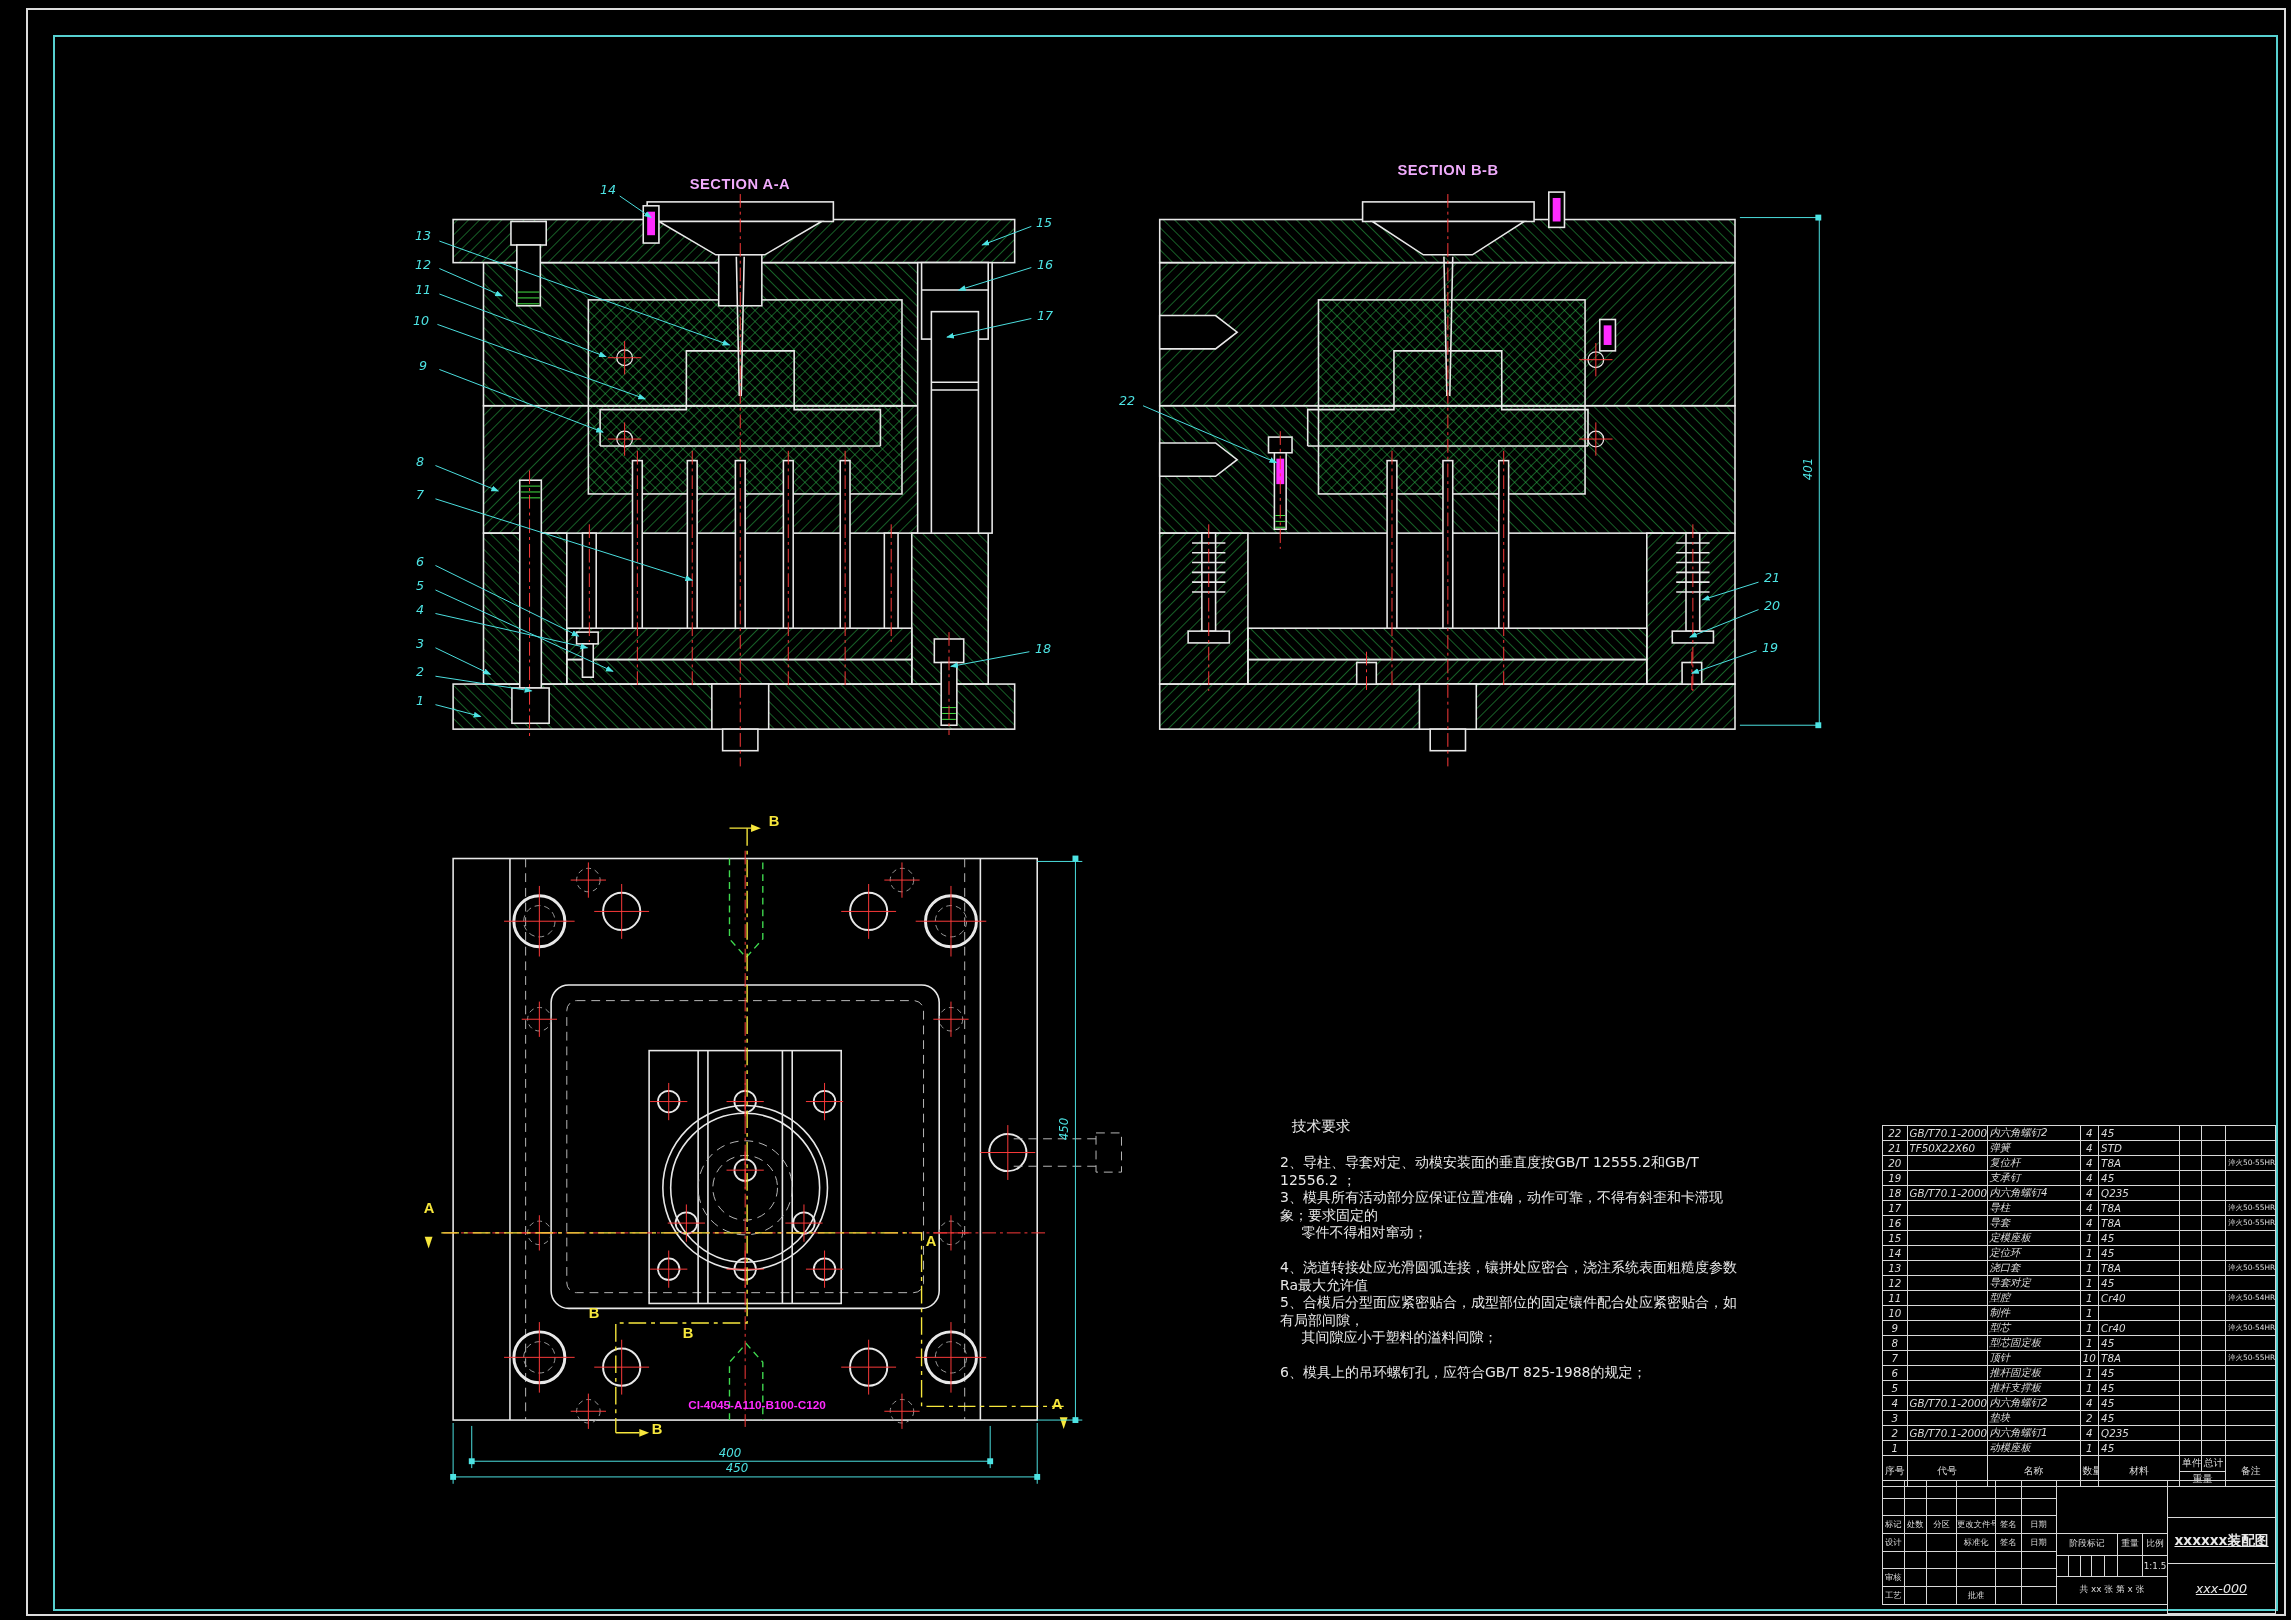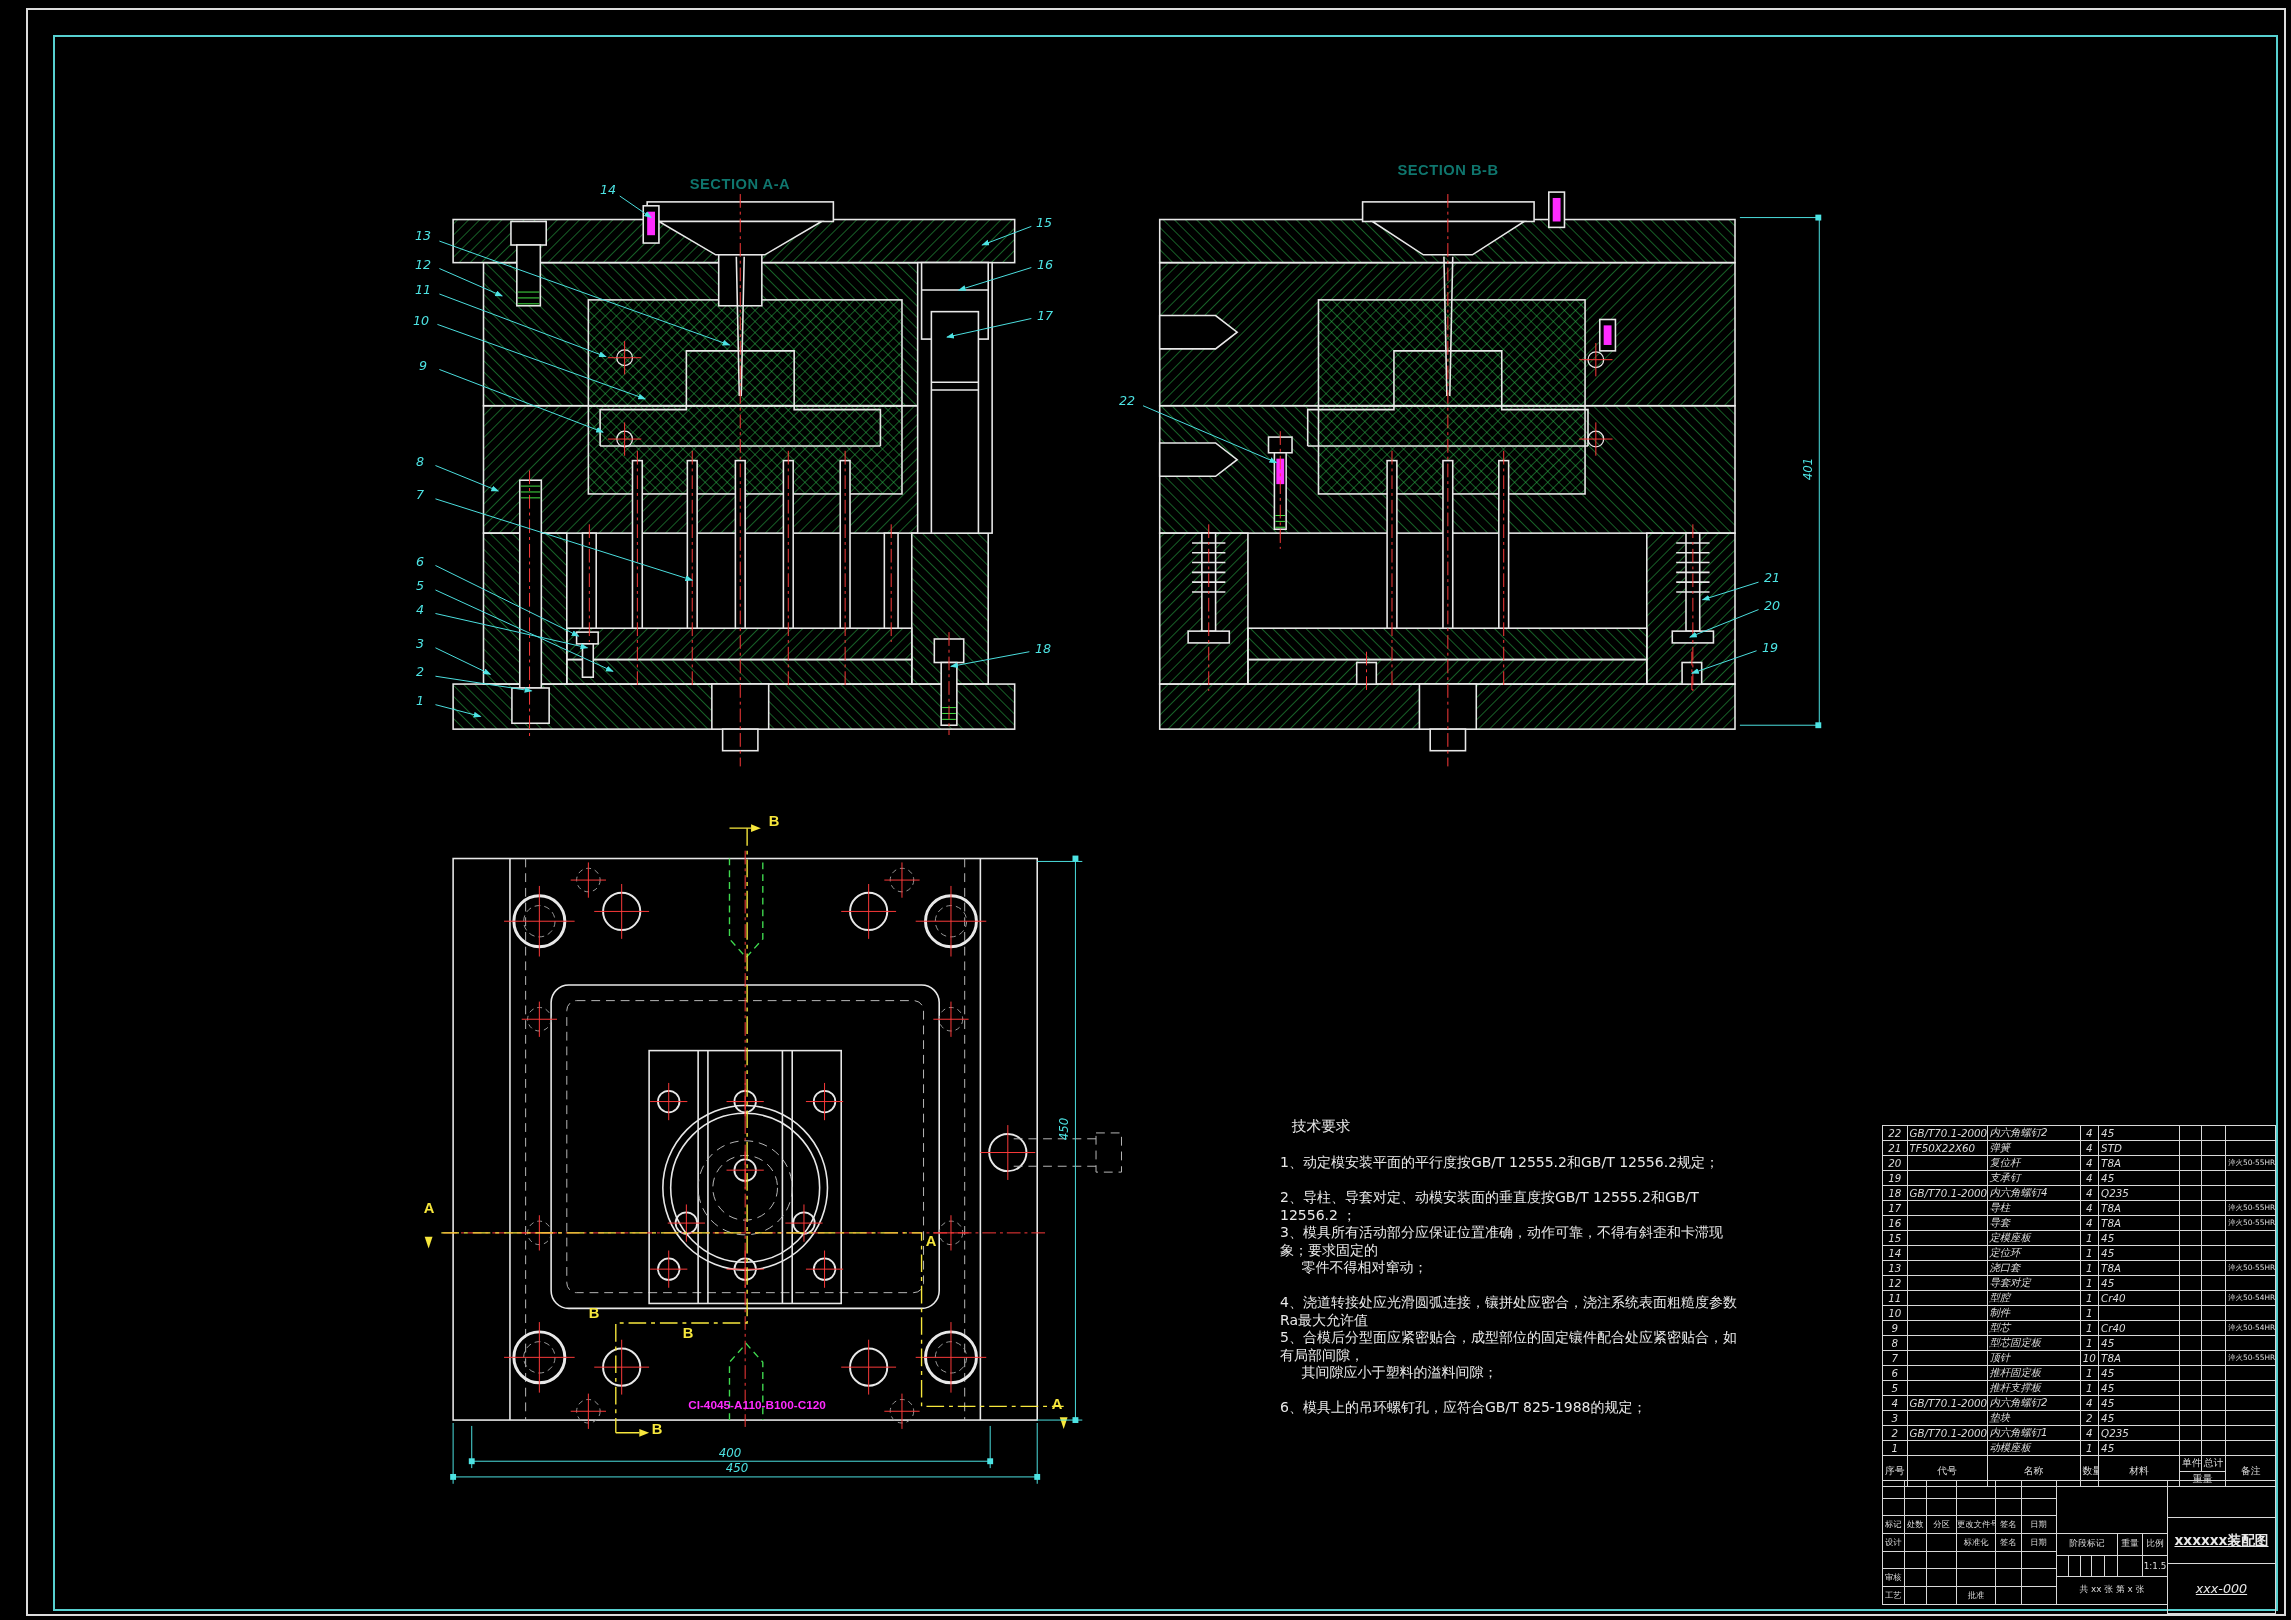--- a/index.html
+++ b/index.html
@@ -9,21 +9,21 @@
                border:2px solid #dcdcdc;}
   .frame-inner{position:absolute;left:53px;top:35px;width:2221px;height:1572px;
                border:2px solid #57d0d0;}
   svg{position:absolute;left:0;top:0;pointer-events:none;}
   
   .lbl{position:absolute;transform:translate(-50%,-50%);white-space:nowrap;line-height:1;}
   .balloon{color:#4de3e3;font:italic 12.7px "DejaVu Sans",sans-serif;}
   .dim{color:#4de3e3;font:italic 11.8px "DejaVu Sans",sans-serif;}
   .vert{transform:translate(-50%,-50%) rotate(-90deg);}
   .marker{color:#f7e73c;font:bold 14.7px "Liberation Sans",sans-serif;}
-  .sec-title{color:#0f766e;font:bold 14.7px "Liberation Sans",sans-serif;letter-spacing:0.5px;}
+  .sec-title{color:#f0abfc;font:bold 14.7px "Liberation Sans",sans-serif;letter-spacing:0.5px;}
   .code{color:#ff2bff;font:bold 11.8px "Liberation Sans",sans-serif;}
   
   #techreq{position:absolute;left:1280px;top:1117px;width:461px;color:#e8e8e8;}
   #techreq .tr-title{font:14.7px "DejaVu Sans",sans-serif;margin:0 0 17.6px 11.8px;}
   .tr-line{font:14px "DejaVu Sans",sans-serif;height:35px;}
   .tr-line.indent{padding-left:21.6px;}
   
   table{border-collapse:collapse;table-layout:fixed;}
   #bom{position:absolute;left:1882px;top:1125px;width:394px;color:#dcdcdc;}
   #bom td{border:1px solid #d8d8d8;height:13.7px;padding:0 2px;overflow:hidden;
@@ -342,21 +342,20 @@
       <span class="lbl marker" style="left: 688px; top: 1333px;">B</span>
       <span class="lbl marker" style="left: 657px; top: 1429px;">B</span>
       <span class="lbl marker" style="left: 429px; top: 1208px;">A</span>
       <span class="lbl marker" style="left: 931px; top: 1241px;">A</span>
       <span class="lbl marker" style="left: 1057px; top: 1404px;">A</span>
     </div>
 
   <div id="techreq">
     <div class="tr-title">技术要求</div>
     <div>
-        <div class="tr-line">1、动定模安装平面的平行度按GB/T 12555.2和GB/T 12556.2规定；</div>
         <div class="tr-line">2、导柱、导套对定、动模安装面的垂直度按GB/T 12555.2和GB/T 12556.2 ；</div>
         <div class="tr-line">3、模具所有活动部分应保证位置准确，动作可靠，不得有斜歪和卡滞现象；要求固定的</div>
         <div class="tr-line indent">零件不得相对窜动；</div>
         <div class="tr-line">4、浇道转接处应光滑圆弧连接，镶拼处应密合，浇注系统表面粗糙度参数Ra最大允许值</div>
         <div class="tr-line">5、合模后分型面应紧密贴合，成型部位的固定镶件配合处应紧密贴合，如有局部间隙，</div>
         <div class="tr-line indent">其间隙应小于塑料的溢料间隙；</div>
         <div class="tr-line">6、模具上的吊环螺钉孔，应符合GB/T 825-1988的规定；</div>
       </div>
   </div>
 

